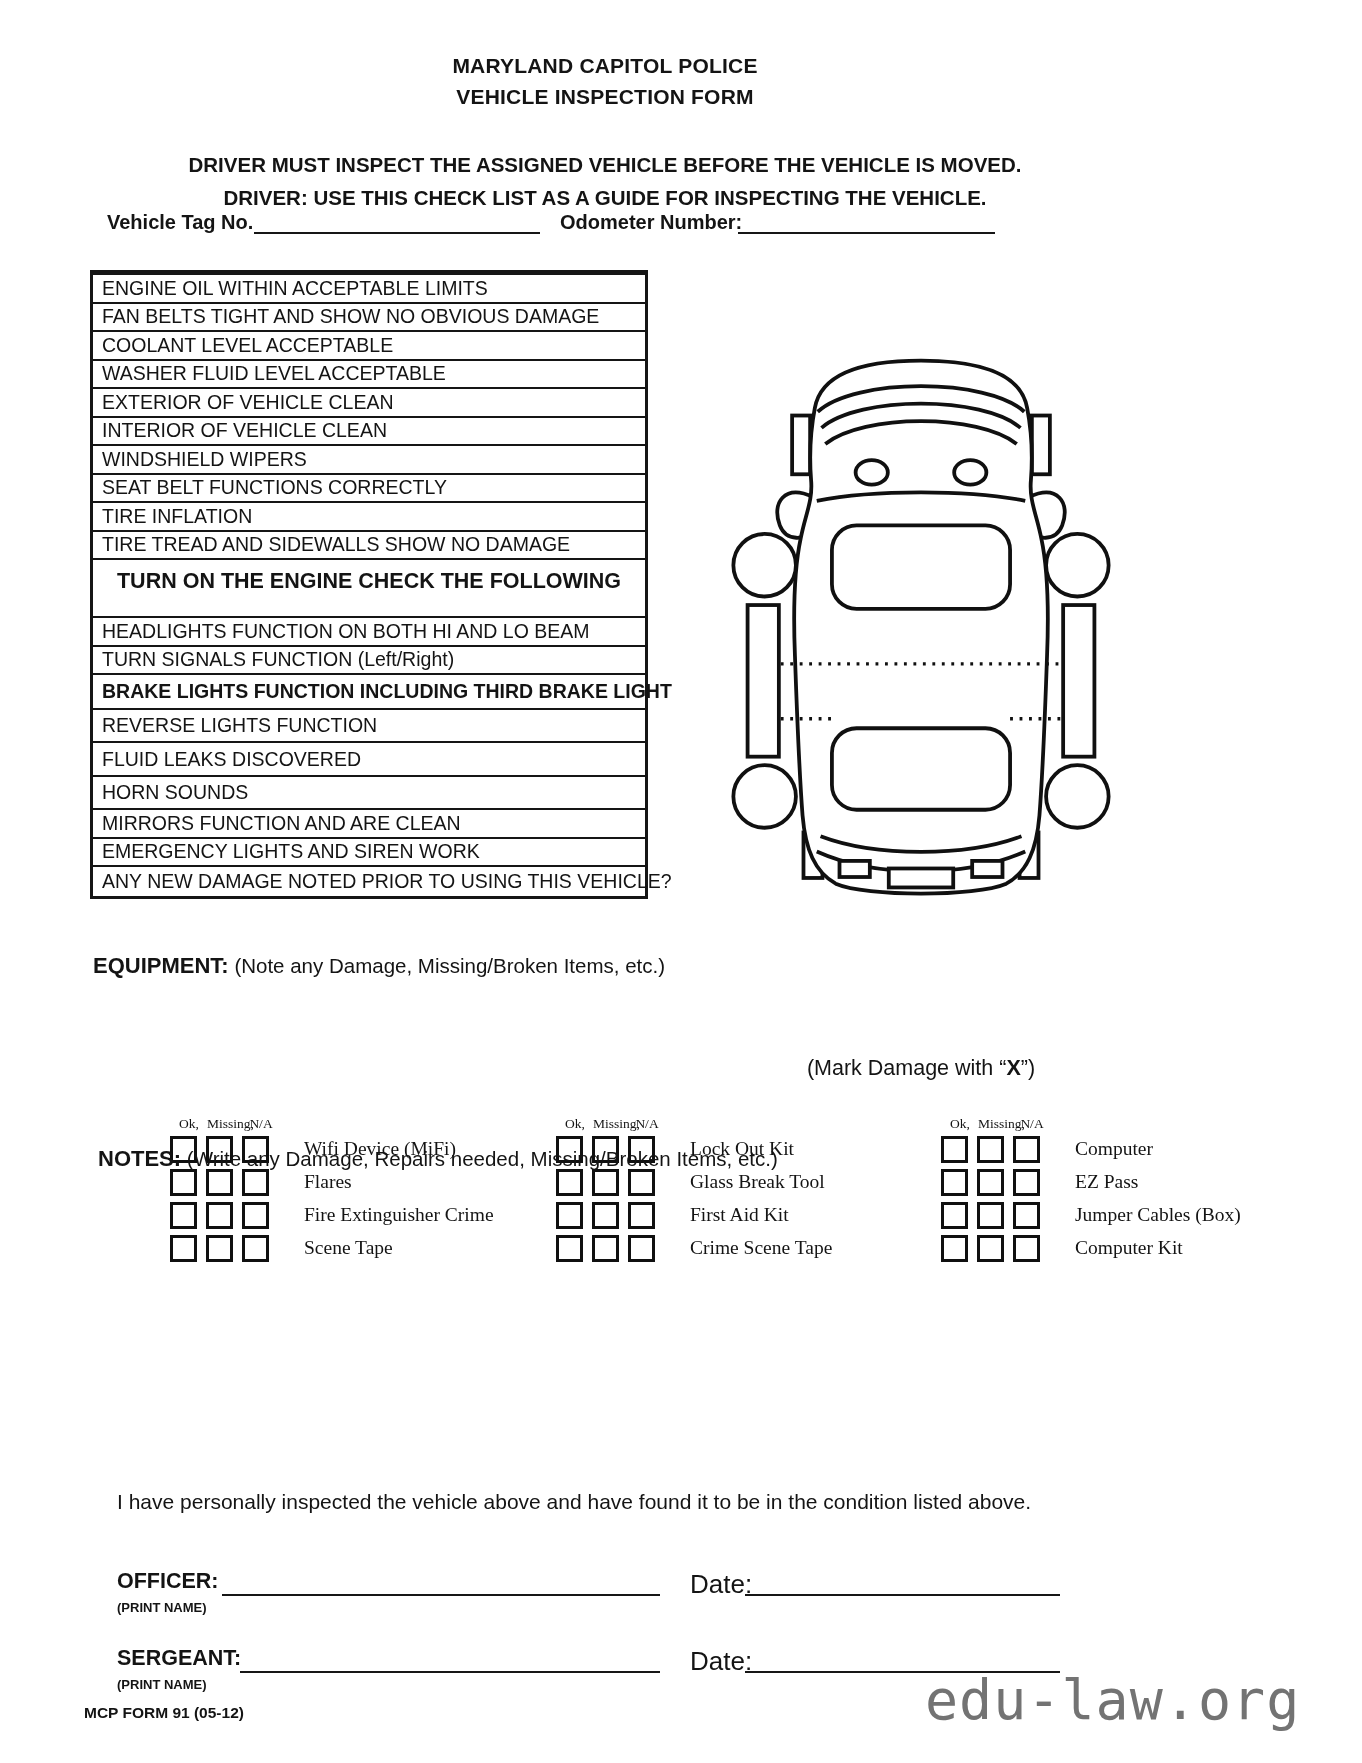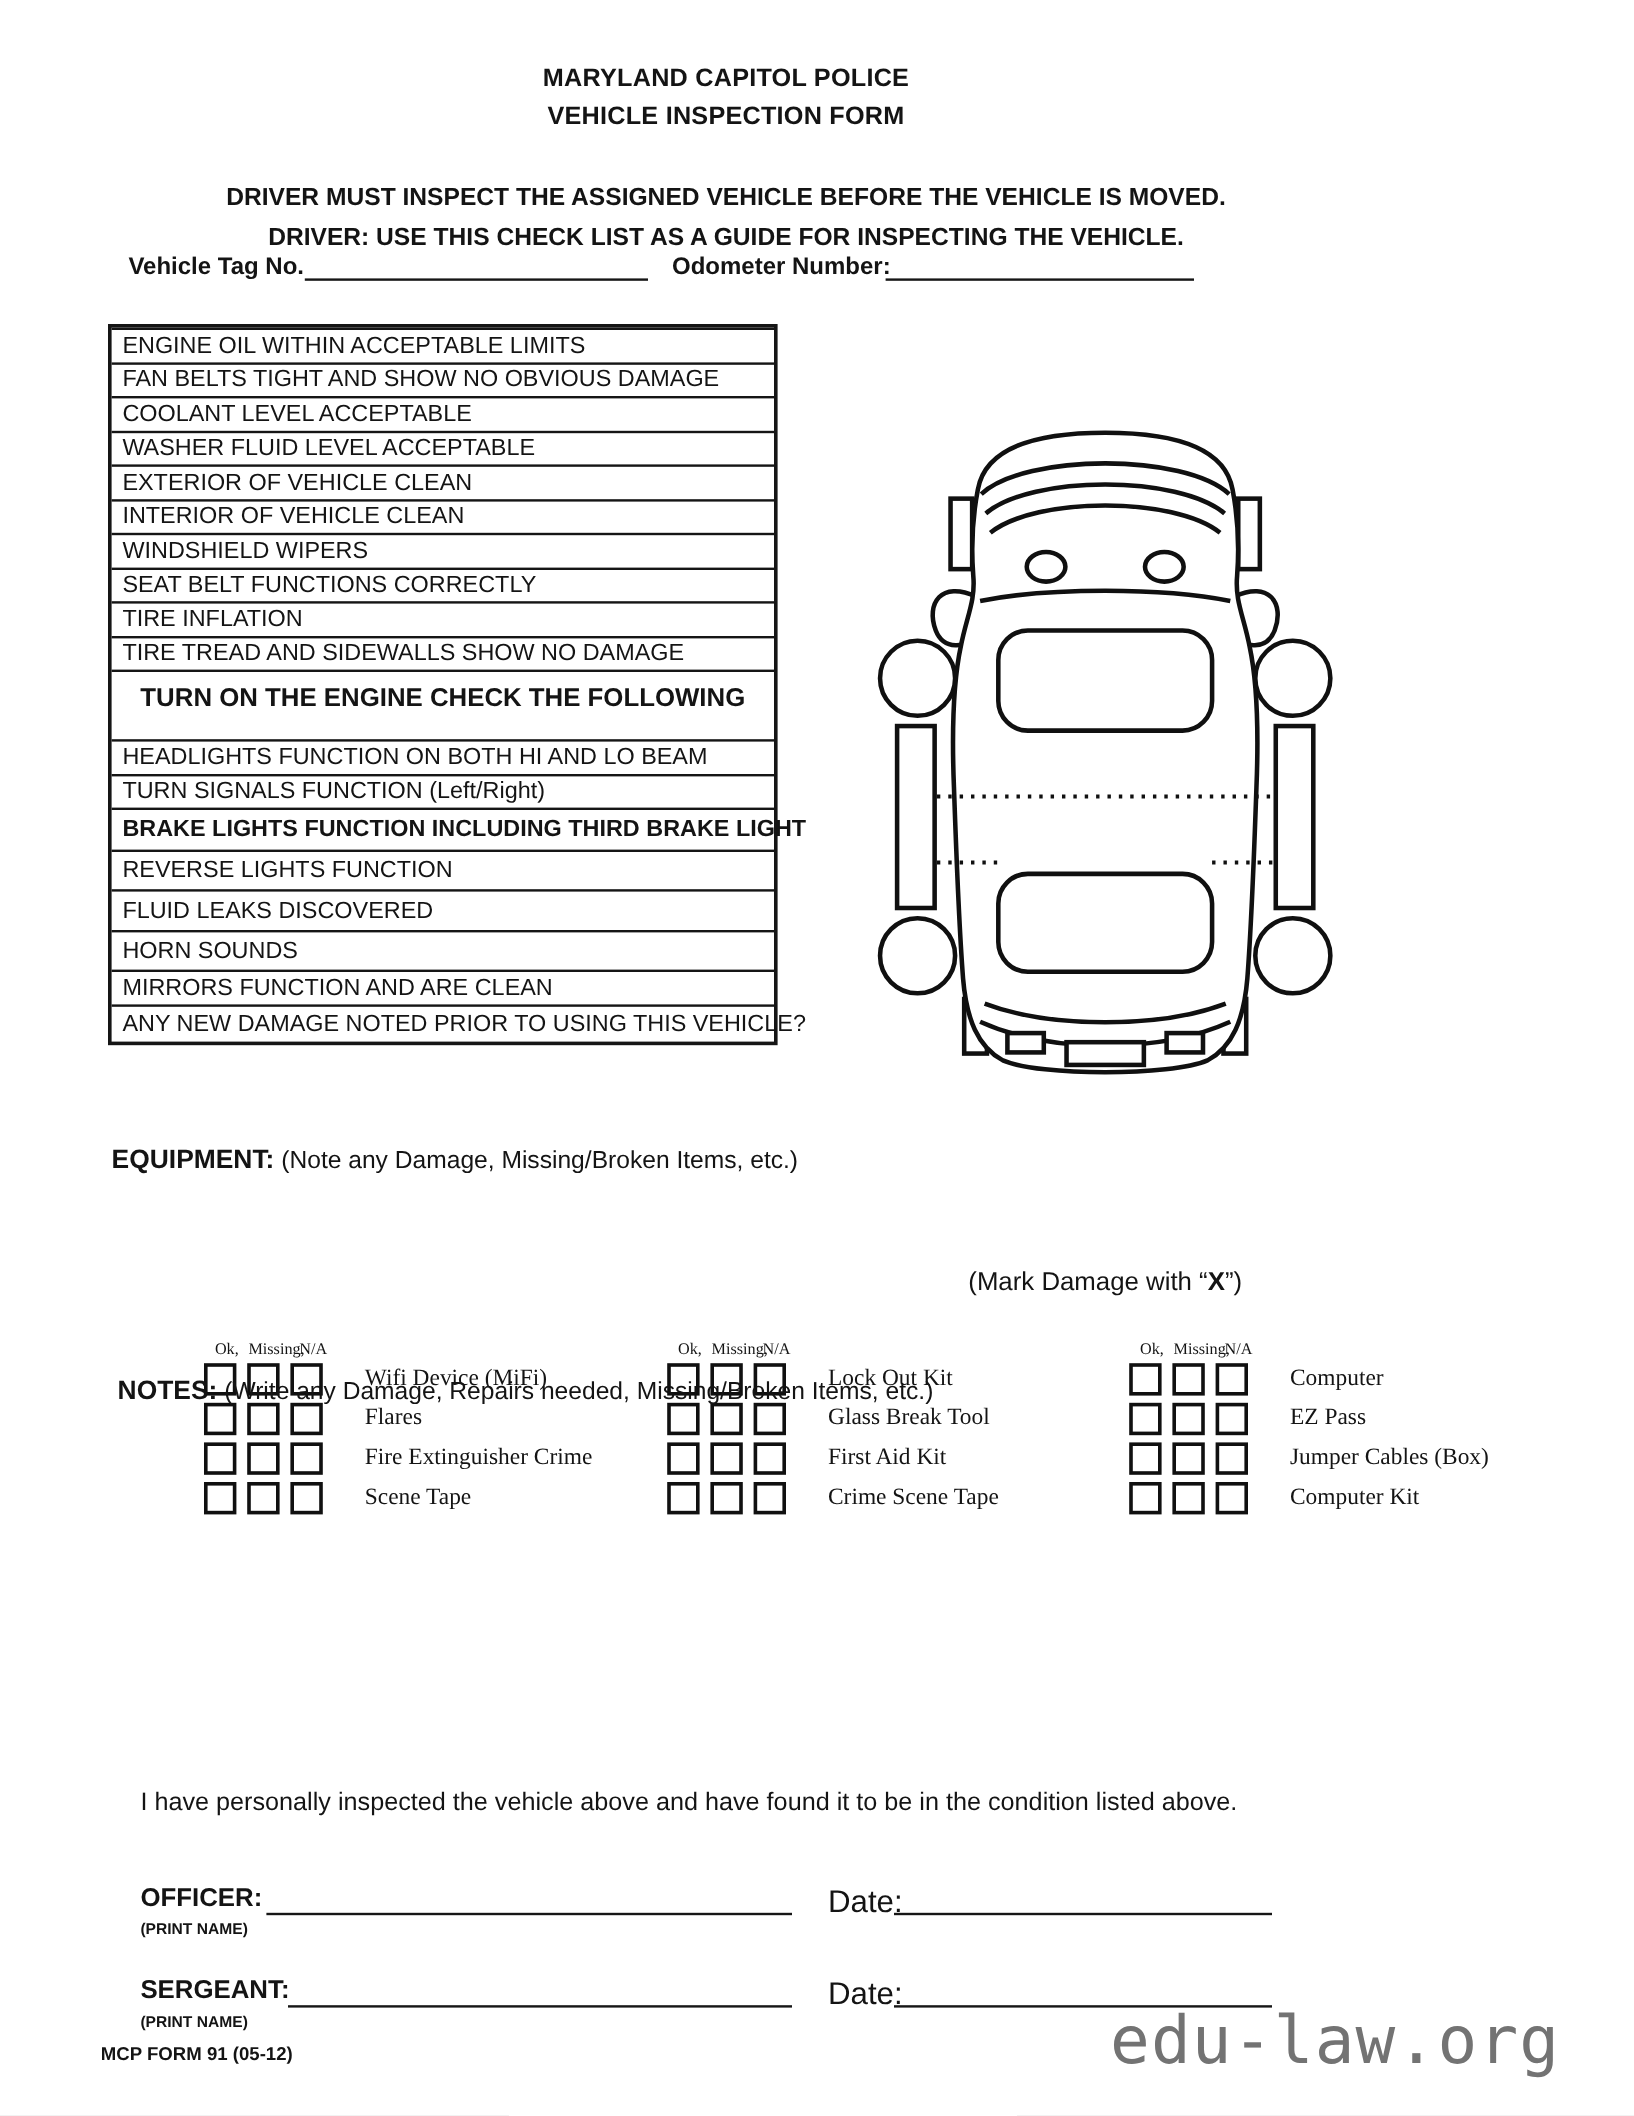--- a/index.html
+++ b/index.html
@@ -78,20 +78,21 @@
     <div class="chk-row">TIRE INFLATION</div>
     <div class="chk-row">TIRE TREAD AND SIDEWALLS SHOW NO DAMAGE</div>
     <div class="chk-header2">TURN ON THE ENGINE CHECK THE FOLLOWING</div>
     <div class="chk-row">HEADLIGHTS FUNCTION ON BOTH HI AND LO BEAM</div>
     <div class="chk-row">TURN SIGNALS FUNCTION (Left/Right)</div>
     <div class="chk-row" style="height:33px;font-weight:bold;">BRAKE LIGHTS FUNCTION INCLUDING THIRD BRAKE LIGHT</div>
     <div class="chk-row" style="height:31px;">REVERSE LIGHTS FUNCTION</div>
     <div class="chk-row" style="height:32px;">FLUID LEAKS DISCOVERED</div>
     <div class="chk-row" style="height:31px;">HORN SOUNDS</div>
     <div class="chk-row">MIRRORS FUNCTION AND ARE CLEAN</div>
+    <div class="chk-row">EMERGENCY LIGHTS AND SIREN WORK</div>
     <div class="chk-row" style="height:29px;">ANY NEW DAMAGE NOTED PRIOR TO USING THIS VEHICLE?</div>
   </div>
 
   <div class="abs car-wrap">
     <svg viewBox="0 0 420 640" fill="none" stroke="#101010" stroke-width="4">
 
       <circle cx="45" cy="258" r="33" fill="#fff"></circle>
       <circle cx="375" cy="258" r="33" fill="#fff"></circle>
       <circle cx="45" cy="502" r="33" fill="#fff"></circle>
       <circle cx="375" cy="502" r="33" fill="#fff"></circle>

